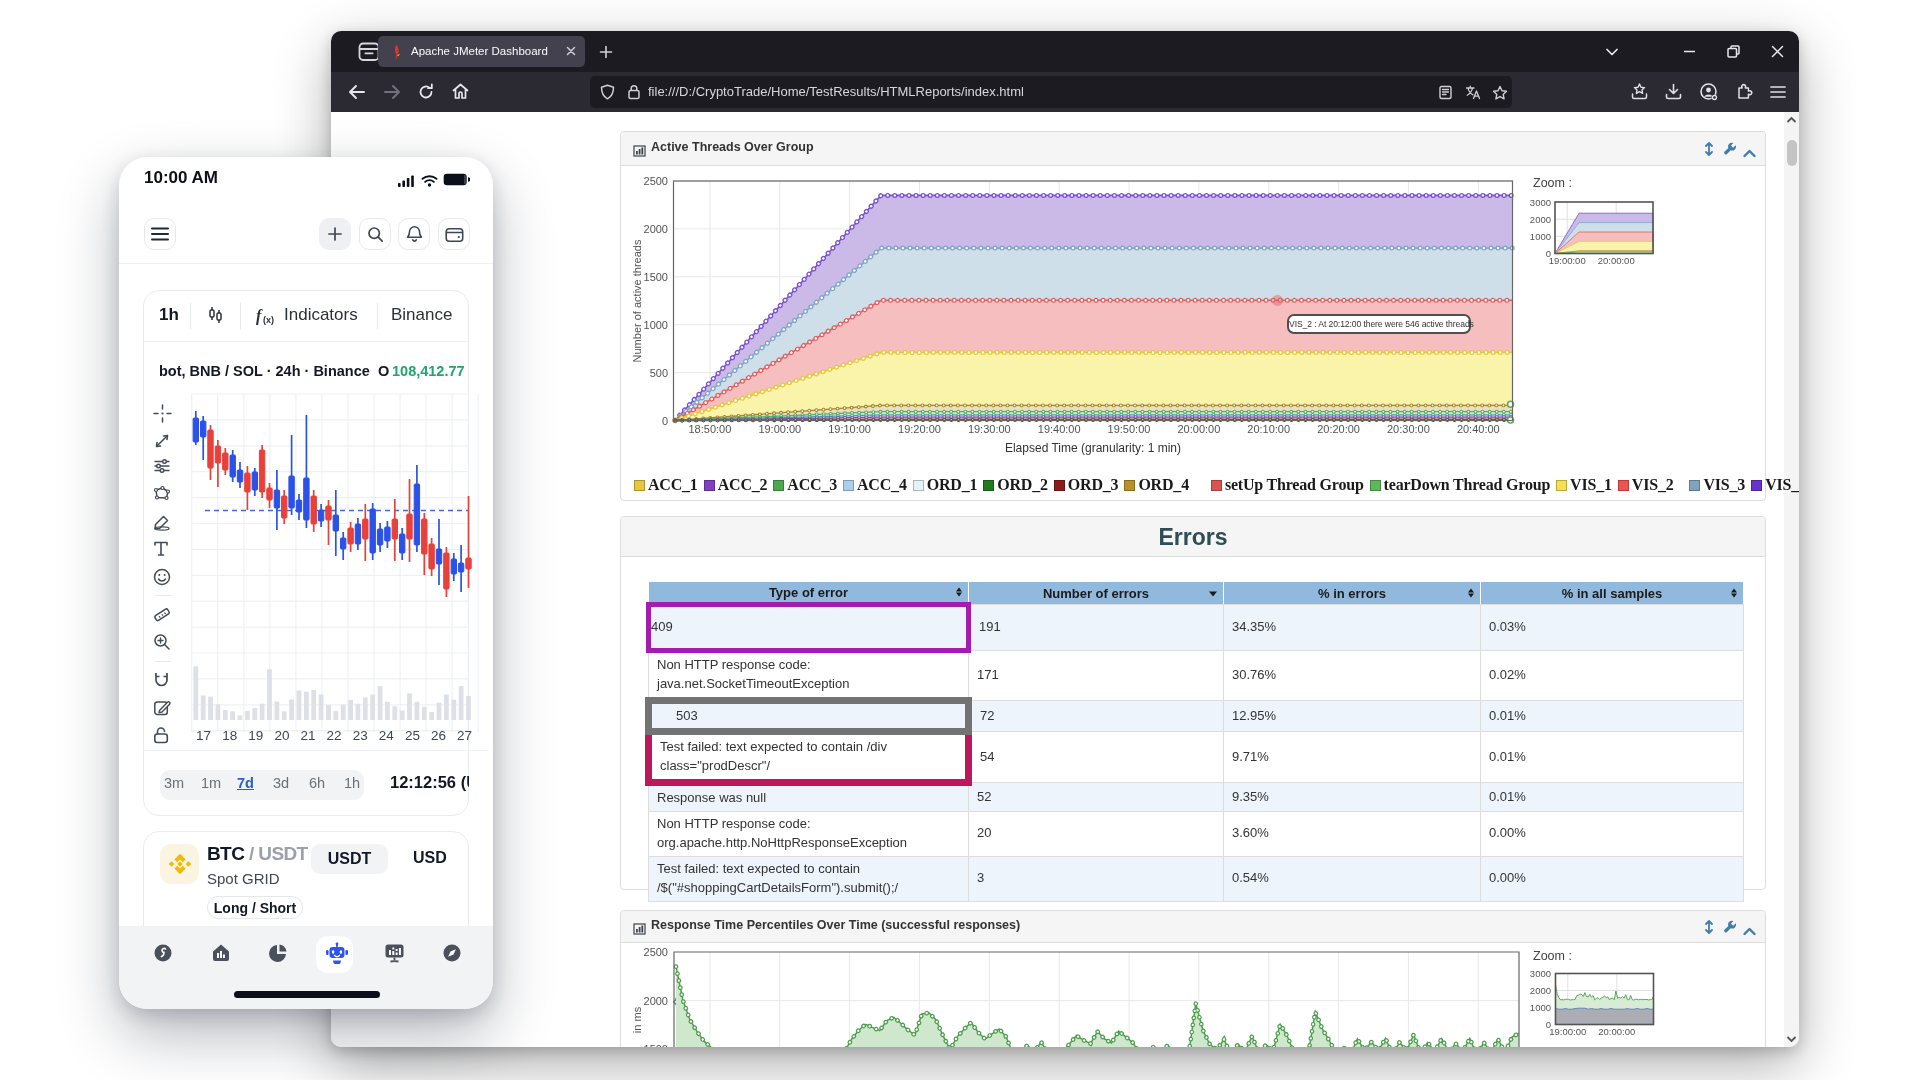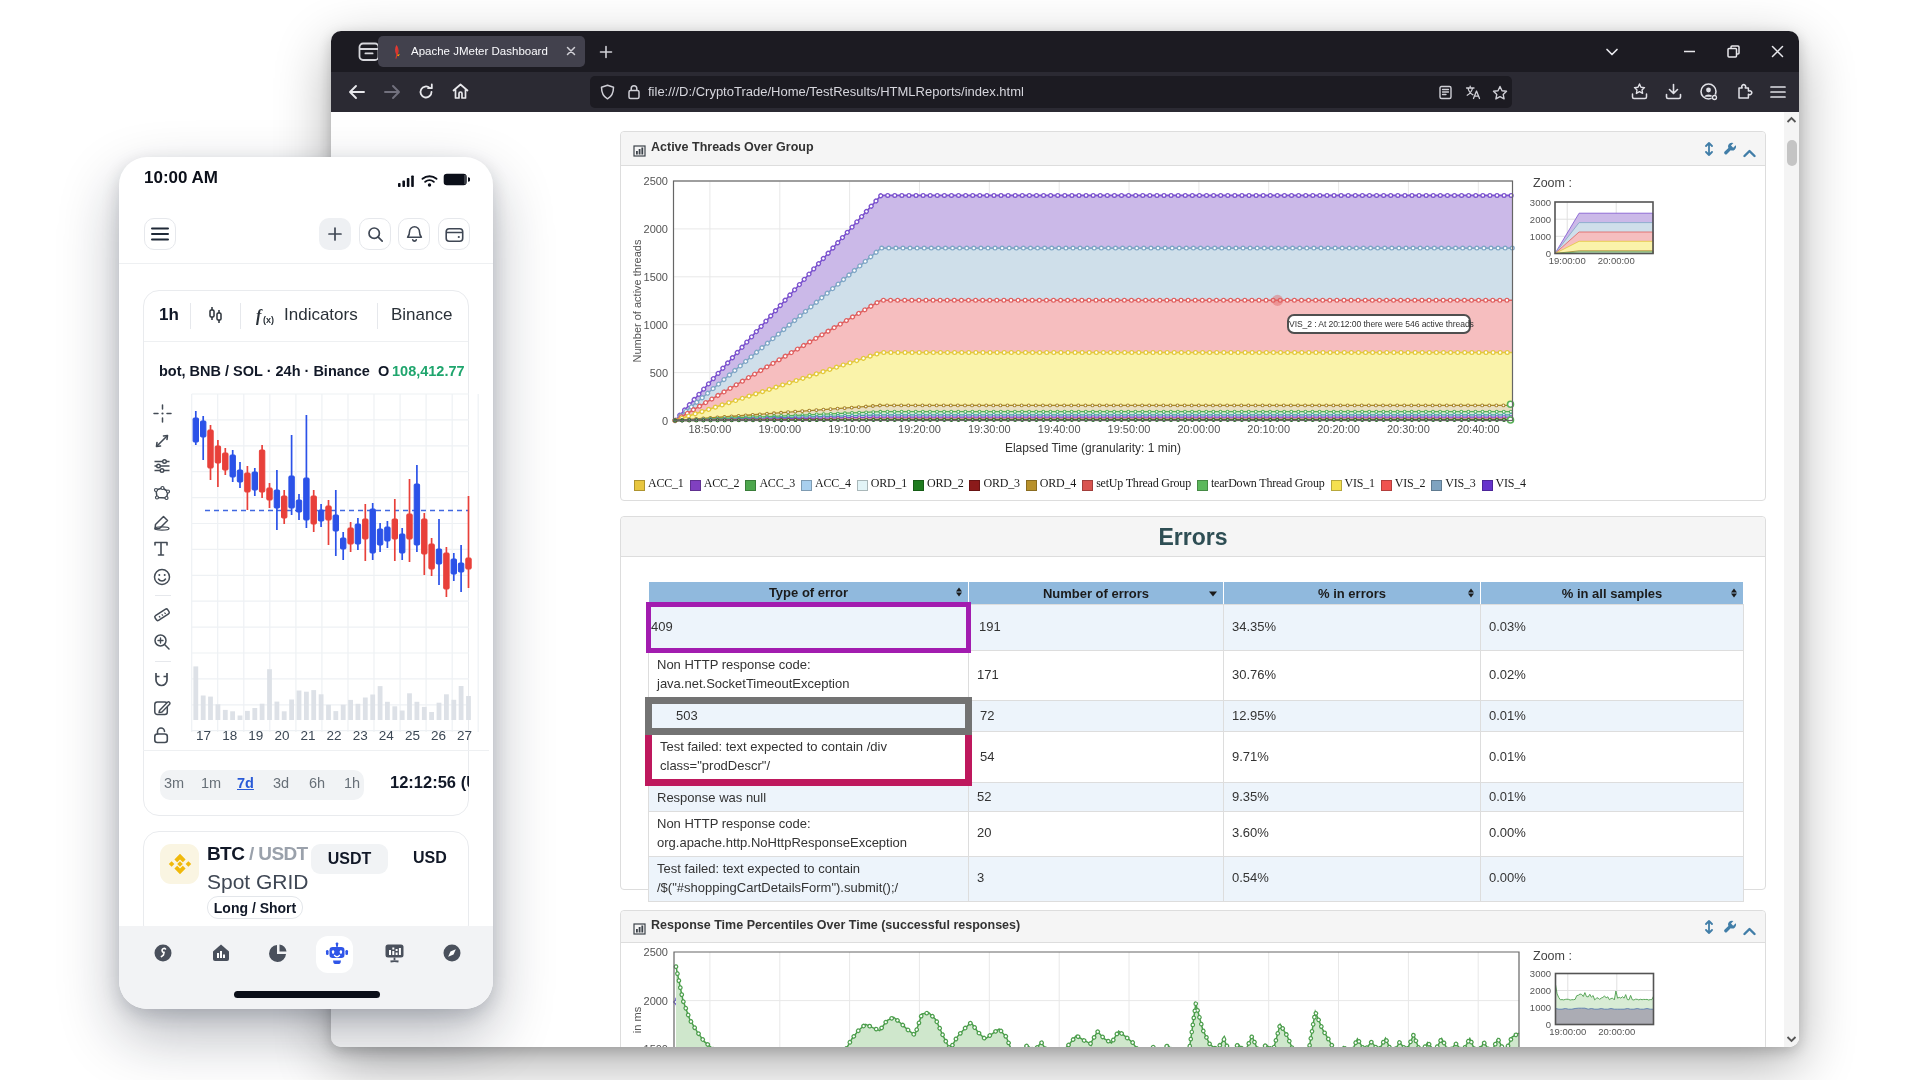--- a/index.html
+++ b/index.html
@@ -118,45 +118,45 @@
         <div class="abs" style="left:30px;top:8px;font-size:12.5px;font-weight:bold;color:#333">Active Threads Over Group</div>
         <div class="abs" style="left:1082px;top:10px"><svg width="12" height="14" viewBox="0 0 12 14">
             <path d="M6 1 L6 13 M3 4 L6 1 L9 4 M3 10 L6 13 L9 10" fill="none" stroke="#417EA8" stroke-width="1.8" stroke-linejoin="round" stroke-linecap="round"></path>
           </svg></div>
         <div class="abs" style="left:1102px;top:10px"><svg width="14" height="14" viewBox="0 0 14 14">
             <path d="M12.7 3.2 a3.8 3.8 0 0 1 -5 5 L4 11.9 a1.6 1.6 0 0 1 -2.3 -2.3 L5.4 6 a3.8 3.8 0 0 1 5 -5 L8 3.5 L10.2 5.7 Z" fill="#417EA8"></path>
           </svg></div>
         <div class="abs" style="left:1122px;top:12px"><svg width="13" height="9" viewBox="0 0 13 9">
             <path d="M1.5 7 L6.5 2 L11.5 7" fill="none" stroke="#417EA8" stroke-width="2.4" stroke-linecap="round" stroke-linejoin="round"></path>
           </svg></div>
-        <div class="abs" style="left:13px;top:344px;display:flex;align-items:flex-end;font-family:'Liberation Serif',serif;font-weight:normal;font-size:12px;letter-spacing:-0.2px;color:#1a1a1a;white-space:nowrap">
+        <div class="abs" style="left:13px;top:344px;display:flex;align-items:center;font-family:'Liberation Serif',serif;font-weight:bold;font-size:16px;letter-spacing:-0.2px;color:#1a1a1a;white-space:nowrap">
           <span style="width:11px;height:11px;background:#E8C63F;border:1px solid rgba(0,0,0,0.25);display:inline-block;margin-right:3px"></span>
           <span style="margin-right:6px">ACC_1</span>
           <span style="width:11px;height:11px;background:#8040C0;border:1px solid rgba(0,0,0,0.25);display:inline-block;margin-right:3px"></span>
           <span style="margin-right:6px">ACC_2</span>
           <span style="width:11px;height:11px;background:#4DA74D;border:1px solid rgba(0,0,0,0.25);display:inline-block;margin-right:3px"></span>
           <span style="margin-right:6px">ACC_3</span>
           <span style="width:11px;height:11px;background:#A8CFEE;border:1px solid rgba(0,0,0,0.25);display:inline-block;margin-right:3px"></span>
           <span style="margin-right:6px">ACC_4</span>
           <span style="width:11px;height:11px;background:#E2F4F7;border:1px solid rgba(0,0,0,0.25);display:inline-block;margin-right:3px"></span>
           <span style="margin-right:6px">ORD_1</span>
           <span style="width:11px;height:11px;background:#1E7B1E;border:1px solid rgba(0,0,0,0.25);display:inline-block;margin-right:3px"></span>
           <span style="margin-right:6px">ORD_2</span>
           <span style="width:11px;height:11px;background:#8B1A1A;border:1px solid rgba(0,0,0,0.25);display:inline-block;margin-right:3px"></span>
           <span style="margin-right:6px">ORD_3</span>
           <span style="width:11px;height:11px;background:#B8912B;border:1px solid rgba(0,0,0,0.25);display:inline-block;margin-right:3px"></span>
-          <span style="margin-right:6px">ORD_4</span>
+          <span style="margin-right:22px">ORD_4</span>
           <span style="width:11px;height:11px;background:#D9534F;border:1px solid rgba(0,0,0,0.25);display:inline-block;margin-right:3px"></span>
           <span style="margin-right:6px">setUp Thread Group</span>
           <span style="width:11px;height:11px;background:#5CB85C;border:1px solid rgba(0,0,0,0.25);display:inline-block;margin-right:3px"></span>
           <span style="margin-right:6px">tearDown Thread Group</span>
           <span style="width:11px;height:11px;background:#F5E050;border:1px solid rgba(0,0,0,0.25);display:inline-block;margin-right:3px"></span>
           <span style="margin-right:6px">VIS_1</span>
           <span style="width:11px;height:11px;background:#EF5350;border:1px solid rgba(0,0,0,0.25);display:inline-block;margin-right:3px"></span>
-          <span style="margin-right:6px">VIS_2</span>
+          <span style="margin-right:16px">VIS_2</span>
           <span style="width:11px;height:11px;background:#7FA3C0;border:1px solid rgba(0,0,0,0.25);display:inline-block;margin-right:3px"></span>
           <span style="margin-right:6px">VIS_3</span>
           <span style="width:11px;height:11px;background:#6633CC;border:1px solid rgba(0,0,0,0.25);display:inline-block;margin-right:3px"></span>
           <span style="margin-right:6px">VIS_4</span>
         </div>
       </div>
       <svg style="position:absolute;left:300px;top:56px;width:1040px;height:302px" viewBox="631 168 1040 302">
         <g stroke="#e8e8e8" stroke-width="1">
           <line x1="673.5" y1="420.5" x2="1512.5" y2="420.5"></line>
           <line x1="673.5" y1="372.6" x2="1512.5" y2="372.6"></line>
@@ -731,21 +731,21 @@
         <g fill="#F0B90B">
           <path d="M13 10.2 L15.8 13 L13 15.8 L10.2 13 Z"></path>
           <path d="M4.6 10.2 L7.4 13 L4.6 15.8 L1.8 13 Z"></path>
           <path d="M21.4 10.2 L24.2 13 L21.4 15.8 L18.6 13 Z"></path>
           <path d="M13 2.8 L18.6 8.4 L15.8 11.2 L13 8.4 L10.2 11.2 L7.4 8.4 Z"></path>
           <path d="M13 23.2 L18.6 17.6 L15.8 14.8 L13 17.6 L10.2 14.8 L7.4 17.6 Z"></path>
         </g>
       </svg>
     </div>
     <div class="abs" style="left:88px;top:686px;font-size:19px;letter-spacing:-0.6px;font-weight:bold;color:#111827">BTC <span style="color:#9aa1ab">/ USDT</span></div>
-    <div class="abs" style="left:88px;top:713px;font-size:21px;color:#3f4754">Spot GRID</div>
+    <div class="abs" style="left:88px;top:713px;font-size:15px;color:#3f4754">Spot GRID</div>
     <div class="abs" style="left:192px;top:687px;width:77px;height:30px;background:#f1f3f5;border-radius:9px;text-align:center;line-height:30px;font-size:16px;font-weight:bold;color:#111827">USDT</div>
     <div class="abs" style="left:294px;top:692px;font-size:16px;font-weight:bold;color:#111827">USD</div>
     <div class="abs" style="left:88px;top:739px;width:96px;height:23px;border:1.5px solid #e3e6ea;border-radius:11px;text-align:center;line-height:23px;font-size:14px;font-weight:bold;color:#111827">Long / Short</div>
     <div class="abs" style="left:0;top:769px;width:374px;height:83px;background:#F2F3F5"></div>
     <div class="abs" style="left:197px;top:779px;width:37px;height:37px;background:#fff;border-radius:12px"></div>
     <div class="abs" style="left:34px;top:786px"><svg width="20" height="20" viewBox="0 0 20 20">
         <circle cx="10" cy="10" r="8.5" fill="#4a505c"></circle>
         <path d="M12.5 6 a2 2 0 1 0 -1.5 3.4 L10.4 12 l-2 1.6" fill="none" stroke="#fff" stroke-width="1.6" stroke-linecap="round"></path>
       </svg></div>
     <div class="abs" style="left:92px;top:786px"><svg width="20" height="19" viewBox="0 0 20 19">

